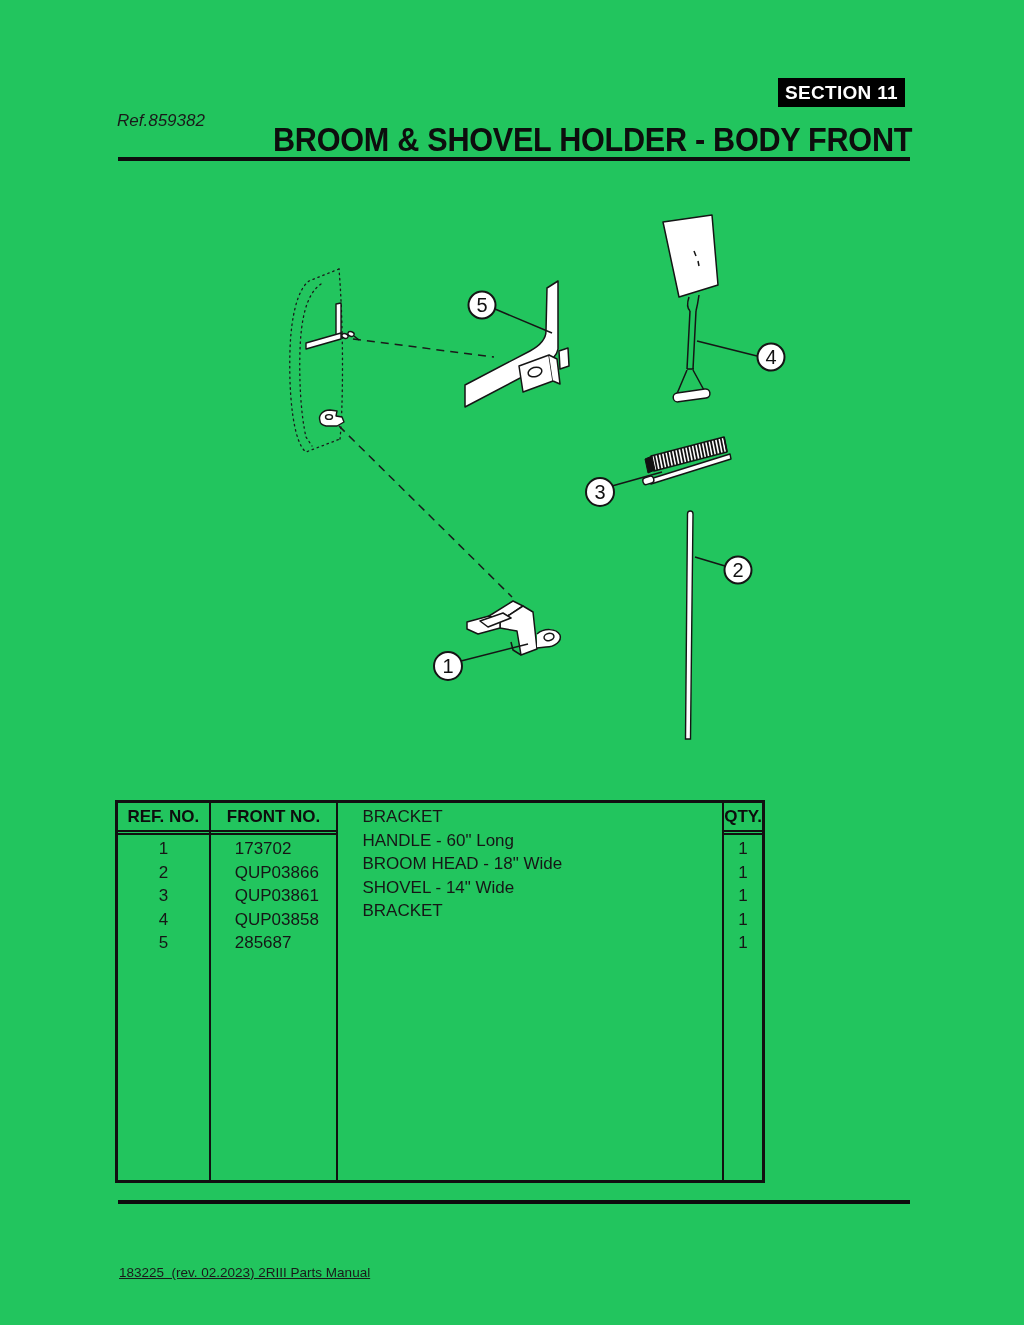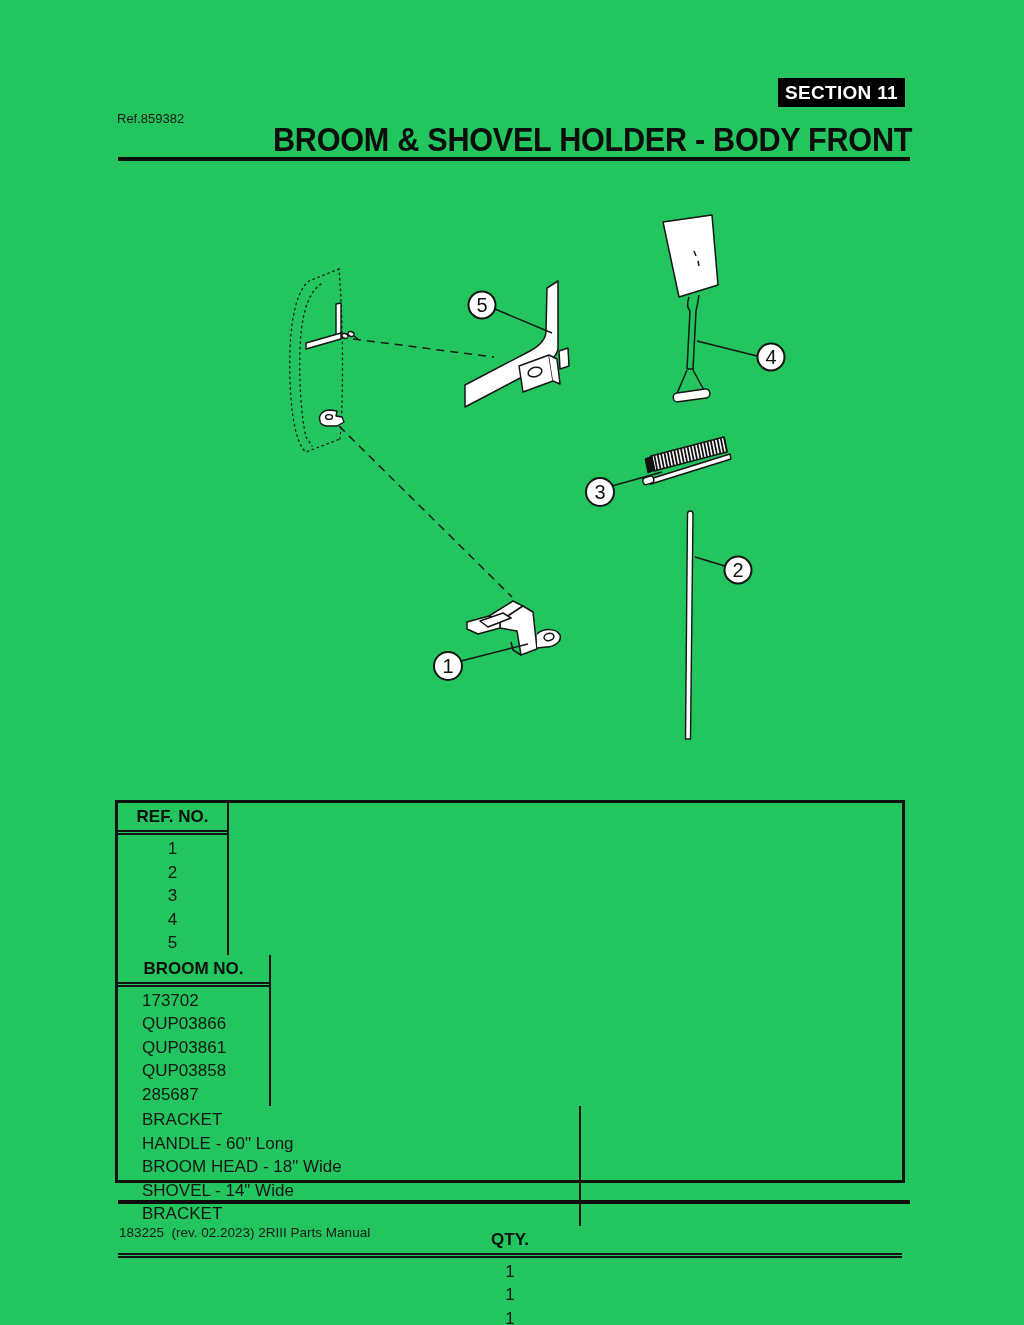--- a/index.html
+++ b/index.html
@@ -8,50 +8,50 @@
     background:#22c55e; overflow:hidden;
     font-family:"Liberation Sans", sans-serif; color:#111;
   }
   .section-badge {
     position:absolute; left:778px; top:78px; width:127px; height:29px;
     background:#000; color:#fff; font-weight:bold; font-size:19px;
     display:flex; align-items:center; justify-content:center; letter-spacing:.3px;
   }
   .ref-code {
     position:absolute; left:117px; top:111px;
-    font-size:13px; color:#1a1a1a;
+    font-style:italic; font-size:17px; color:#1a1a1a;
   }
   .page-title {
     position:absolute; right:112px; top:120px;
     font-size:34px; font-weight:bold; white-space:nowrap; letter-spacing:-.3px;
     transform:scaleX(0.9); transform-origin:100% 50%; color:#0d0d0d;
   }
   .title-rule  { position:absolute; left:118px; top:157px;  width:792px; height:4px; background:#0d0d0d; }
   .bottom-rule { position:absolute; left:118px; top:1200px; width:792px; height:4px; background:#0d0d0d; }
   .diagram-svg { position:absolute; left:0; top:0; width:1024px; height:790px; }
 
   .parts-table {
-    position:absolute; left:115px; top:800px; width:790px; height:383px;
-    border:3px solid #111; box-sizing:border-box; display:flex;flex-direction:column;
+    position:absolute; left:115px; top:800px; width:650px; height:383px;
+    border:3px solid #111; box-sizing:border-box; display:flex;
   }
   .pt-col { box-sizing:border-box; }
   .pt-col.c1 { width:111px; border-right:2px solid #111; }
   .pt-col.c2 { width:153px; border-right:2px solid #111; }
   .pt-col.c3 { width:463px; border-right:2px solid #111; }
   .pt-col.c4 { flex:1; }
   .th {
     height:27px; line-height:27px; font-weight:bold; font-size:17px;
     text-align:center; border-bottom:5px double #111; color:#0d0d0d;
   }
   .td { height:23.5px; line-height:23.5px; font-size:17px; color:#161616; }
   .c1 .td, .c4 .td { text-align:center; }
   .c2 .td, .c3 .td { padding-left:24px; }
   .tbody { padding-top:2px; }
 
-  .footer-left { position:absolute; left:119px; top:1225px; font-size:13.5px; white-space:pre; color:#1a1a1a; }
+  .footer-left { position:absolute; left:119px; top:1265px; font-size:13.5px; white-space:pre; color:#1a1a1a;text-decoration:underline; }
   .footer-page { position:absolute; left:460px; top:1339px; width:80px; text-align:center; font-size:13.5px; color:#1a1a1a; }
 </style>
 </head>
 <body>
 
 <div class="page">
 
   <div class="section-badge">SECTION 11</div>
   <div class="ref-code">Ref.859382</div>
   <div class="page-title">BROOM &amp; SHOVEL HOLDER - BODY FRONT</div>
@@ -175,21 +175,21 @@
       <div class="th">REF. NO.</div>
       <div class="tbody">
         <div class="td">1</div>
         <div class="td">2</div>
         <div class="td">3</div>
         <div class="td">4</div>
         <div class="td">5</div>
       </div>
     </div>
     <div class="pt-col c2">
-      <div class="th">BROOM NO.</div>
+      <div class="th">FRONT NO.</div>
       <div class="tbody">
         <div class="td">173702</div>
         <div class="td">QUP03866</div>
         <div class="td">QUP03861</div>
         <div class="td">QUP03858</div>
         <div class="td">285687</div>
       </div>
     </div>
     <div class="pt-col c3">
       <div class="tbody">

